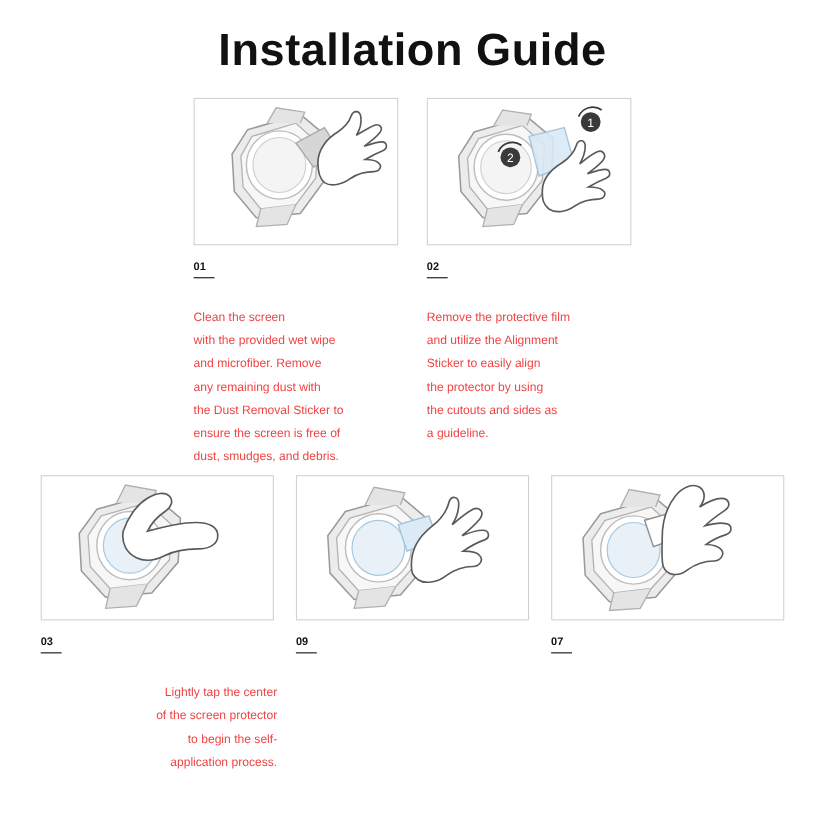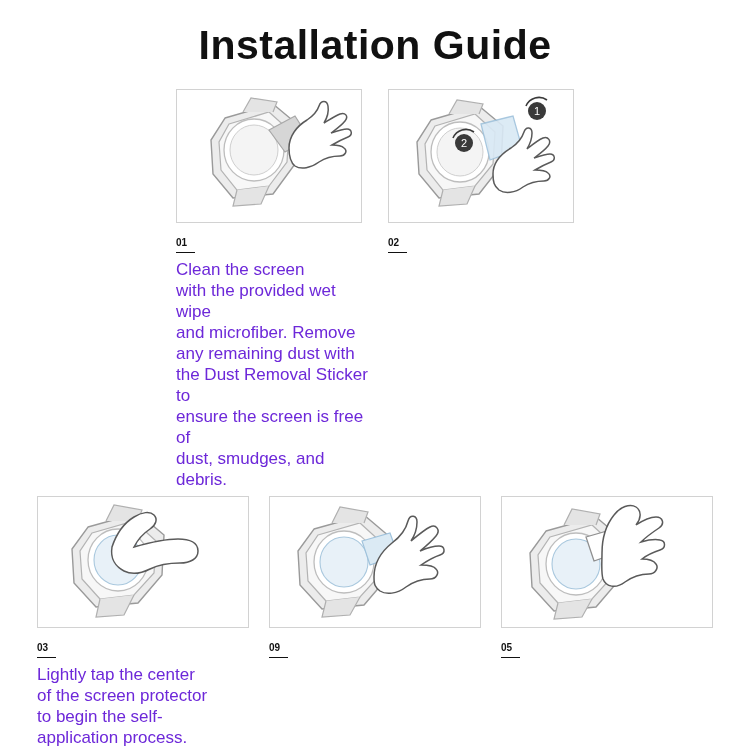--- a/index.html
+++ b/index.html
@@ -67,28 +67,28 @@
     font-weight: bold;
     color: #111;
     margin-top: 12px;
     display: inline-block;
     border-bottom: 1.5px solid #111;
     padding-bottom: 1px;
     width: 19px;
     line-height: 16px;
   }
   .step-text {
-    font-size: 17px;
+    font-size: 11px;
     line-height: 21px;
-    color: #6d28d9;
-    margin-top: 6px;
+    color: #ef4444;
+    margin-top: 26px;
     white-space: pre-line;
   }
   .row-top .step-text { width: 196px; }
-  .row-bottom .step-text { width: 215px; }
+  .row-bottom .step-text { width: 215px; text-align: right; }
 
   svg { display: block; }
 </style>
 </head>
 <body>
 
 <div class="page">
 
   <h1 class="title">Installation Guide</h1>
 
@@ -149,20 +149,26 @@
 
           <circle cx="148" cy="21" r="9" fill="#3a3a3a"></circle>
           <text x="148" y="25" font-size="11" font-family="Liberation Sans, sans-serif" fill="#ffffff" text-anchor="middle">1</text>
           <path d="M137 16 A14 14 0 0 1 158 10" fill="none" stroke="#3a3a3a" stroke-width="1.6"></path>
           <circle cx="75" cy="53" r="9" fill="#3a3a3a"></circle>
           <text x="75" y="57" font-size="11" font-family="Liberation Sans, sans-serif" fill="#ffffff" text-anchor="middle">2</text>
           <path d="M64 48 A14 14 0 0 1 85 42" fill="none" stroke="#3a3a3a" stroke-width="1.6"></path>
         </svg>
       </div>
       <span class="step-num">02</span>
+      <div class="step-text">Remove the protective film
+and utilize the Alignment
+Sticker to easily align
+the protector by using
+the cutouts and sides as
+a guideline.</div>
     </div>
   </div>
 
   <div class="row row-bottom">
 
     <div class="card">
       <div class="imgbox">
         <svg width="210" height="130" viewBox="0 0 210 130">
           <g stroke="#9a9a9a" stroke-width="1.4" fill="#ececec">
             <path d="M50 30 L100 16 L126 38 L124 78 L100 106 L58 110 L36 86 L34 52 Z"></path>
@@ -225,17 +231,17 @@
           <path d="M56 106 L52 122 L80 120 L90 102" fill="#e4e4e4" stroke="#b0b0b0" stroke-width="1.2"></path>
           <path d="M62 28 L70 12 L98 17 L94 28" fill="#e4e4e4" stroke="#b0b0b0" stroke-width="1.2"></path>
 
           <path d="M84 40 L112 32 L120 54 L92 64 Z" fill="#ffffff" stroke="#8f8f8f" stroke-width="1.3"></path>
 
           <g fill="#ffffff" stroke="#5a5a5a" stroke-width="1.5">
             <path d="M100 56 C100 42 104 28 112 18 C118 10 128 6 134 10 C140 14 139 22 134 28 C140 24 148 20 154 20 C161 20 163 27 157 31 C151 35 144 40 139 45 C146 43 153 42 158 43 C164 44 164 51 158 53 C152 55 145 58 140 62 C146 62 152 64 154 67 C157 71 153 77 147 77 C139 77 130 80 123 85 C114 92 104 90 101 82 C99 76 100 66 100 56 Z"></path>
           </g>
         </svg>
       </div>
-      <span class="step-num">05</span>
+      <span class="step-num">07</span>
     </div>
   </div>
 
 </div>
 
 </body></html>

